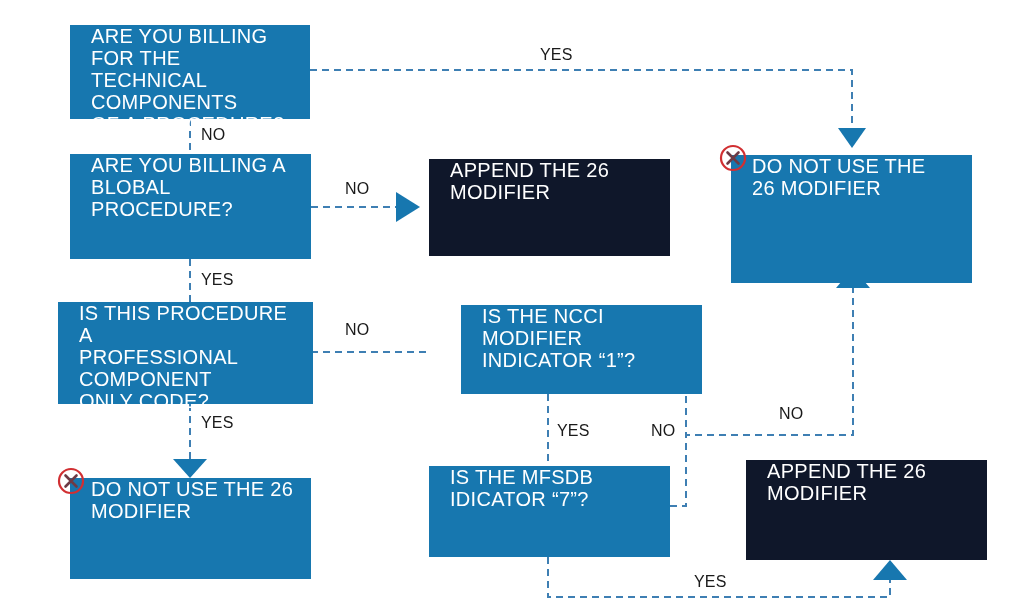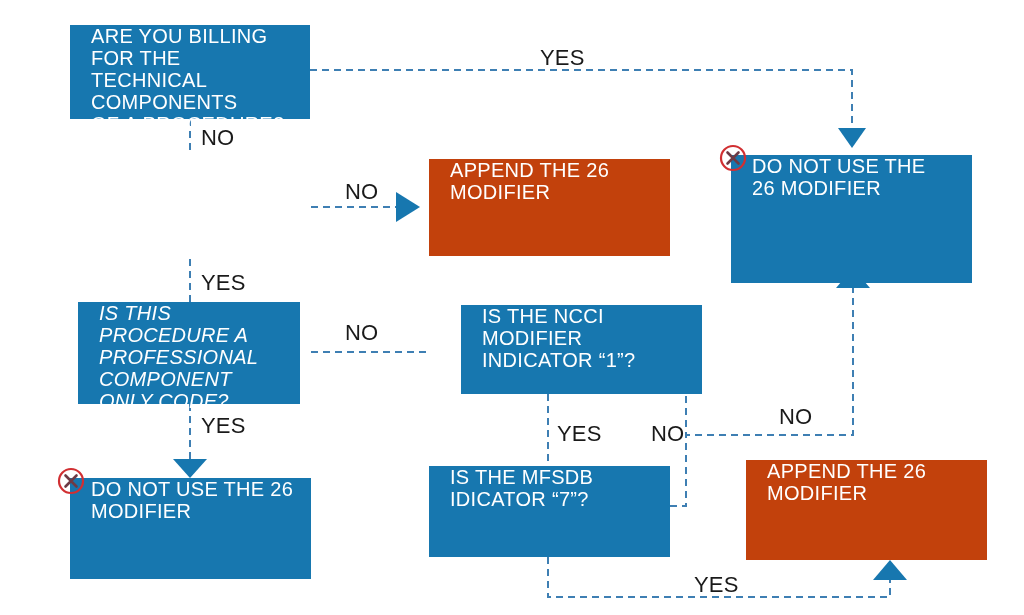--- a/index.html
+++ b/index.html
@@ -32,25 +32,25 @@
     padding-left: 21px;
     padding-right: 12px;
     color: #ffffff;
     font-size: 20px;
     line-height: 22px;
     letter-spacing: 0.3px;
     white-space: pre-line;
     z-index: 3;
   }
   .node.blue { background: #1777AF; }
-  .node.green { background: #c2410c; }
+  .node.green { background: #0f172a; }
   .edge-label {
     position: absolute;
     color: #1a1a1a;
-    font-size: 22px;
+    font-size: 16px;
     letter-spacing: 0.2px;
     line-height: 1;
     z-index: 4;
     white-space: nowrap;
   }
   .noicon {
     position: absolute;
     width: 30px;
     height: 30px;
     z-index: 6;
@@ -94,22 +94,26 @@
     <path class="dash" d="M548,557 L548,597 L890,597 L890,580"></path>
     <polygon class="head" points="873,580 907,580 890,560"></polygon>
   </svg>
 
   <div class="node blue" style="left:70px; top:25px; width:240px; height:94px;">
     <span>ARE YOU BILLING FOR THE
 TECHNICAL COMPONENTS
 OF A PROCEDURE?</span>
   </div>
 
+  <div class="node blue" style="left:70px; top:154px; width:241px; height:105px;">
+    <span>ARE YOU BILLING A BLOBAL
+PROCEDURE?</span>
+  </div>
 
-  <div class="node blue" style="left:78px; top:302px; width:222px; height:102px;font-style:italic;">
+  <div class="node blue" style="left:58px; top:302px; width:255px; height:102px;">
     <span>IS THIS PROCEDURE A
 PROFESSIONAL COMPONENT
 ONLY CODE?</span>
   </div>
 
   <div class="node blue" style="left:429px; top:305px; width:241px; height:89px;margin-left:32px;">
     <span>IS THE NCCI MODIFIER
 INDICATOR “1”?</span>
   </div>
 

